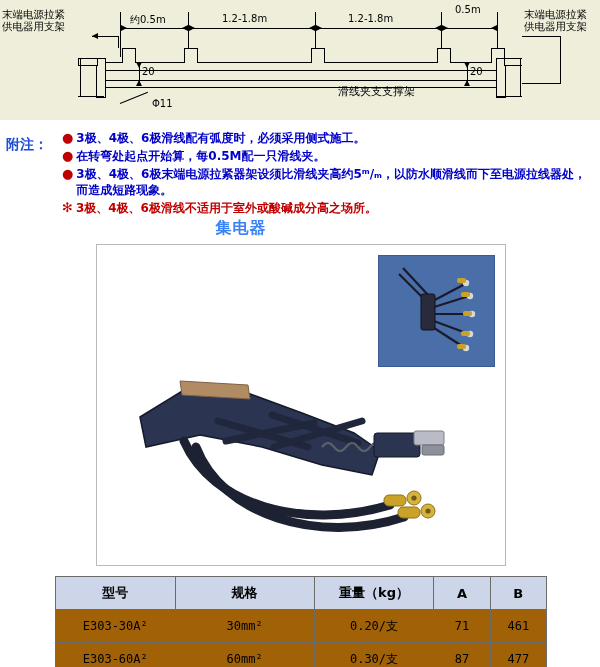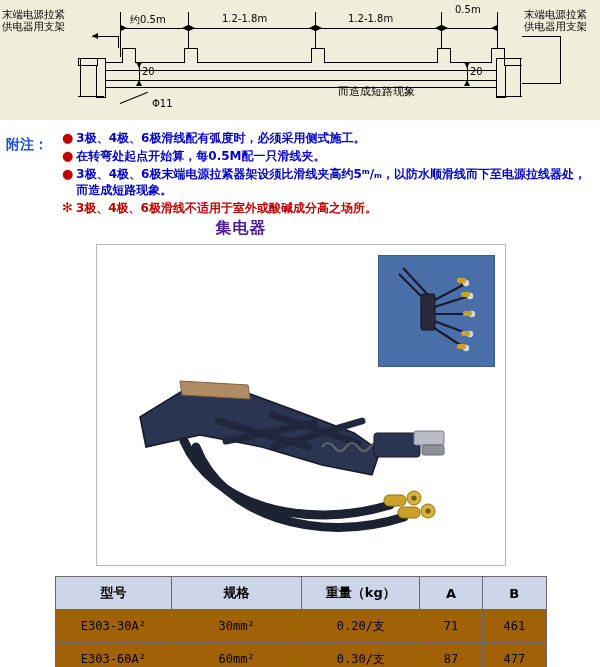--- a/index.html
+++ b/index.html
@@ -103,21 +103,21 @@
   }
   .note-text.red{color:#c00000;}
 
   
   .section-title{
     position:absolute;
     left:0;top:218px;width:482px;
     text-align:center;
     font-size:16px;
     font-weight:bold;
-    color:#4c1d95;
+    color:#3b82f6;
     letter-spacing:1px;
   }
 
   
   .photo-panel{
     position:absolute;
     left:96px;top:244px;
     width:408px;height:320px;
     background:#ffffff;
     border:1px solid #b9b9b9;
@@ -141,21 +141,21 @@
   .spec-table{
     position:absolute;
     left:55px;top:576px;
     width:492px;
     border-collapse:collapse;
     font-size:12.5px;
   }
   .spec-table th,.spec-table td{
     border:1px solid #6b6b6b;
     text-align:center;
-    padding:5px 8px;
+    padding:5px 0;
     height:22px;
   }
   .spec-table thead th{
     background:#cdd6e8;
     font-weight:bold;
     font-size:13px;
   }
   .spec-table tbody td{
     background:#a16207;
     font-family:"DejaVu Sans Mono","Liberation Mono",monospace;
@@ -235,21 +235,21 @@
   <div class="dim-text" style="left:142px;top:66px;">20</div>
 
   <div class="vline" style="left:467px;top:62px;height:24px;"></div>
   <div class="varrow-down" style="left:464px;top:62px;"></div>
   <div class="varrow-up" style="left:464px;top:80px;"></div>
   <div class="dim-text" style="left:470px;top:66px;">20</div>
 
   <div class="hline" style="left:120px;top:103px;width:30px;transform:rotate(-22deg);transform-origin:left center;"></div>
   <div class="dim-text" style="left:152px;top:98px;">Φ11</div>
 
-  <div class="diag-label" style="left:338px;top:86px;font-size:11px;">而造成短路现象</div>
+  <div class="diag-label" style="left:338px;top:86px;font-size:11px;">滑线夹支支撑架</div>
 </div>
 
 <div class="notes-title">附注：</div>
 
 <div class="note-list">
   <div class="note-row">
     <span class="note-bullet">●</span>
     <span class="note-text">3极、4极、6极滑线配有弧度时，必须采用侧式施工。</span>
   </div>
   <div class="note-row">

